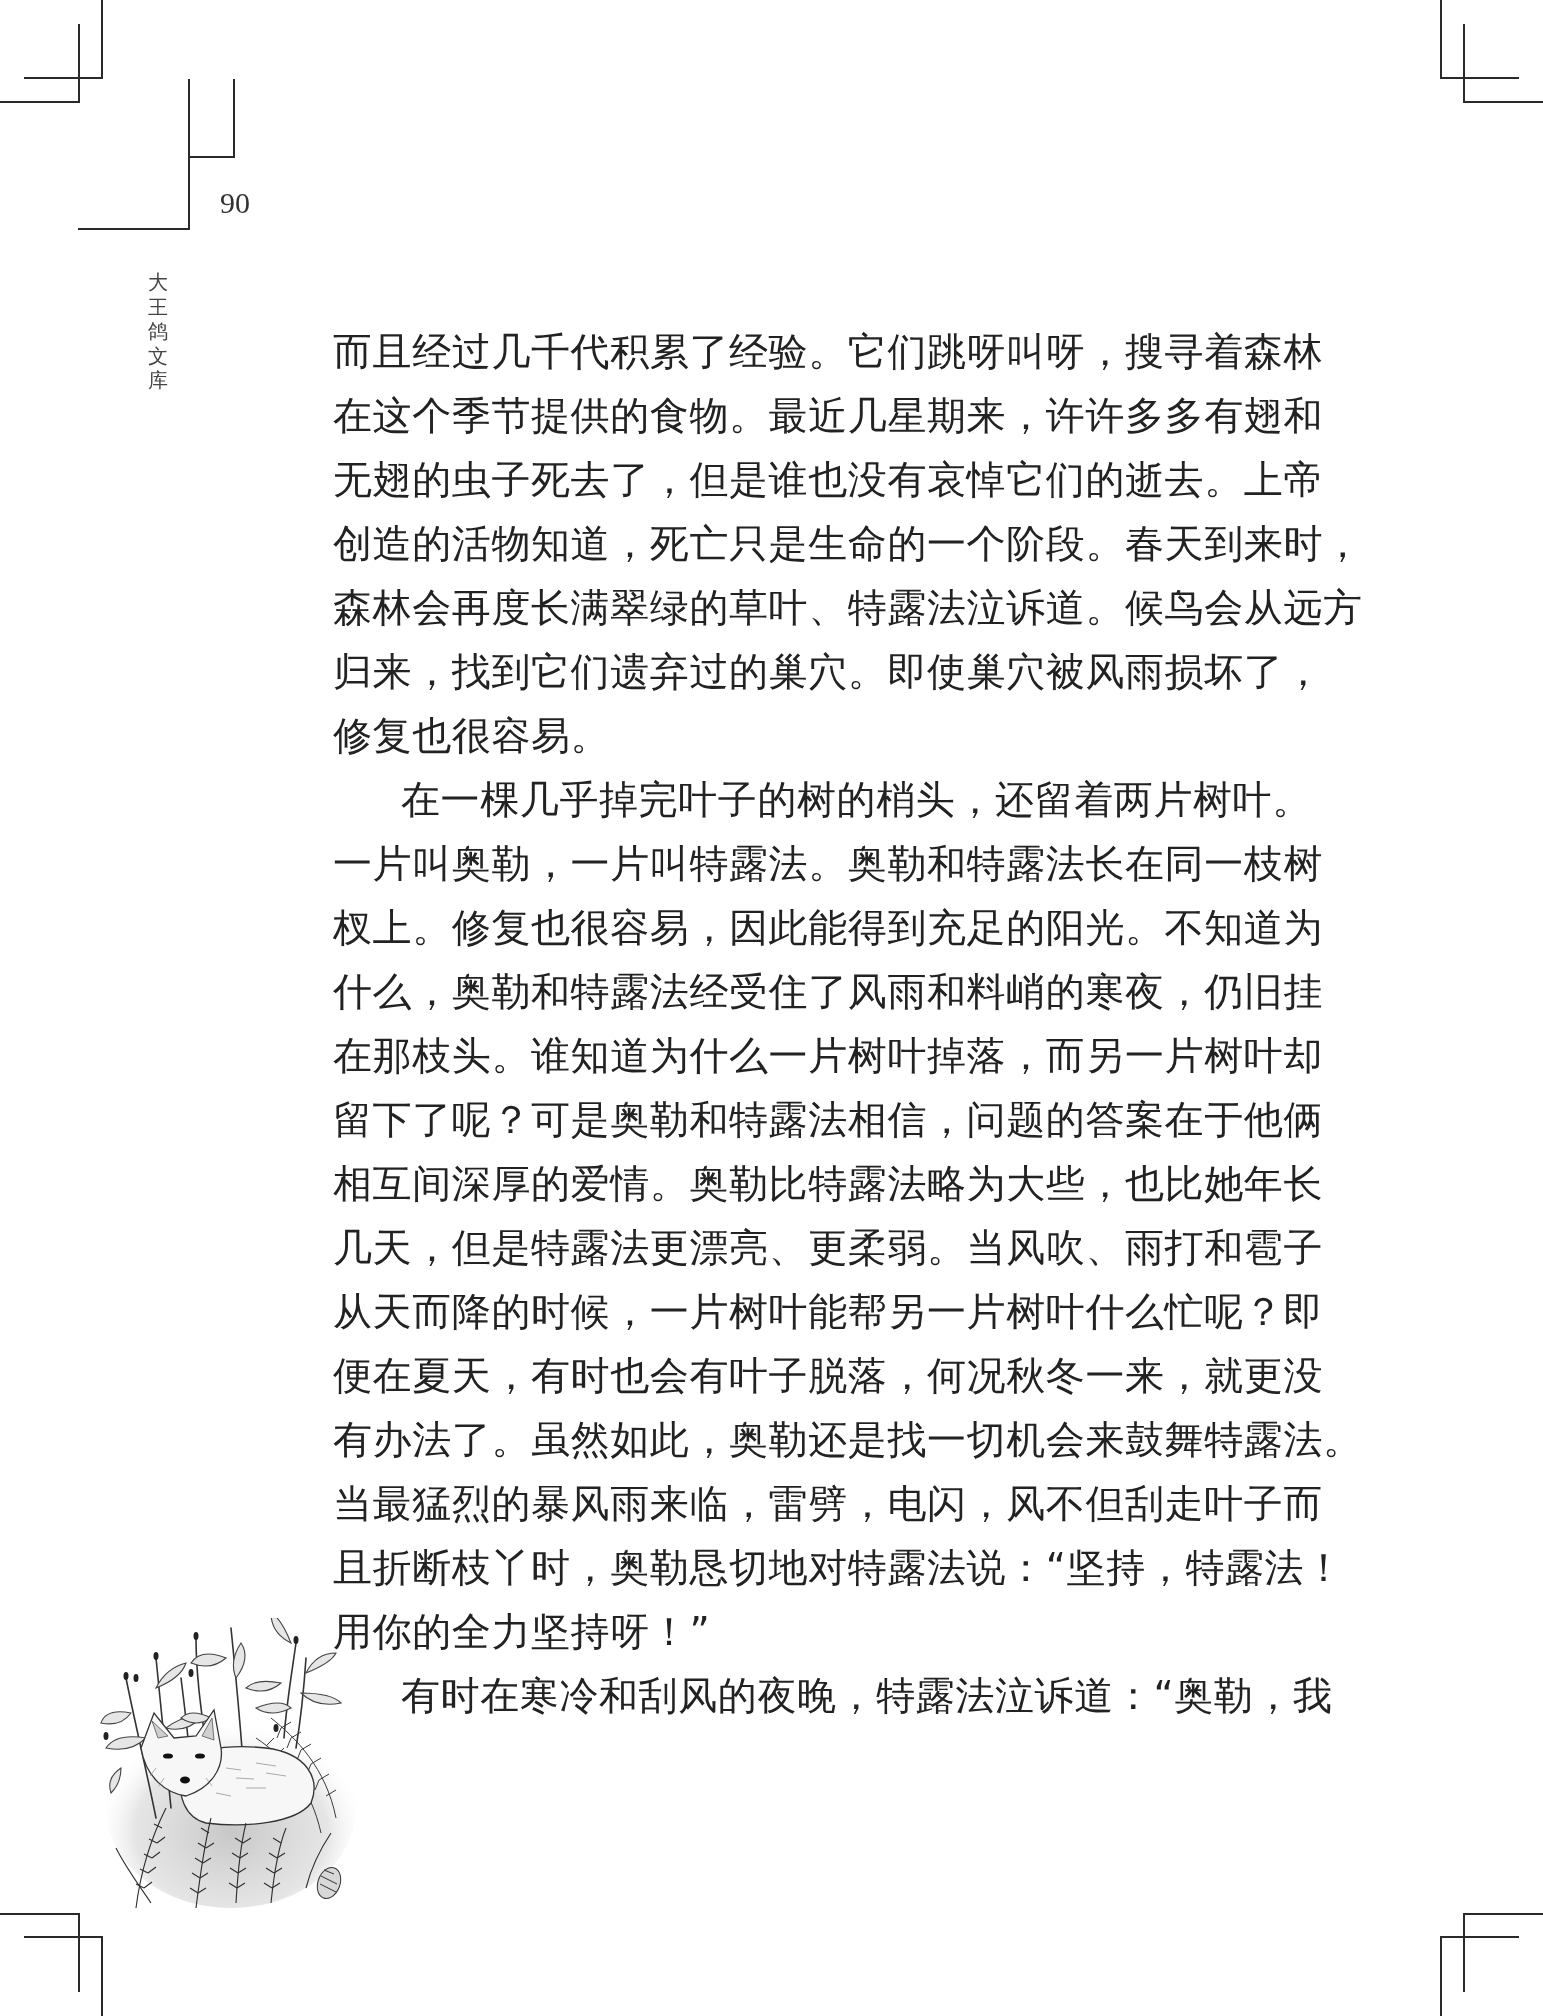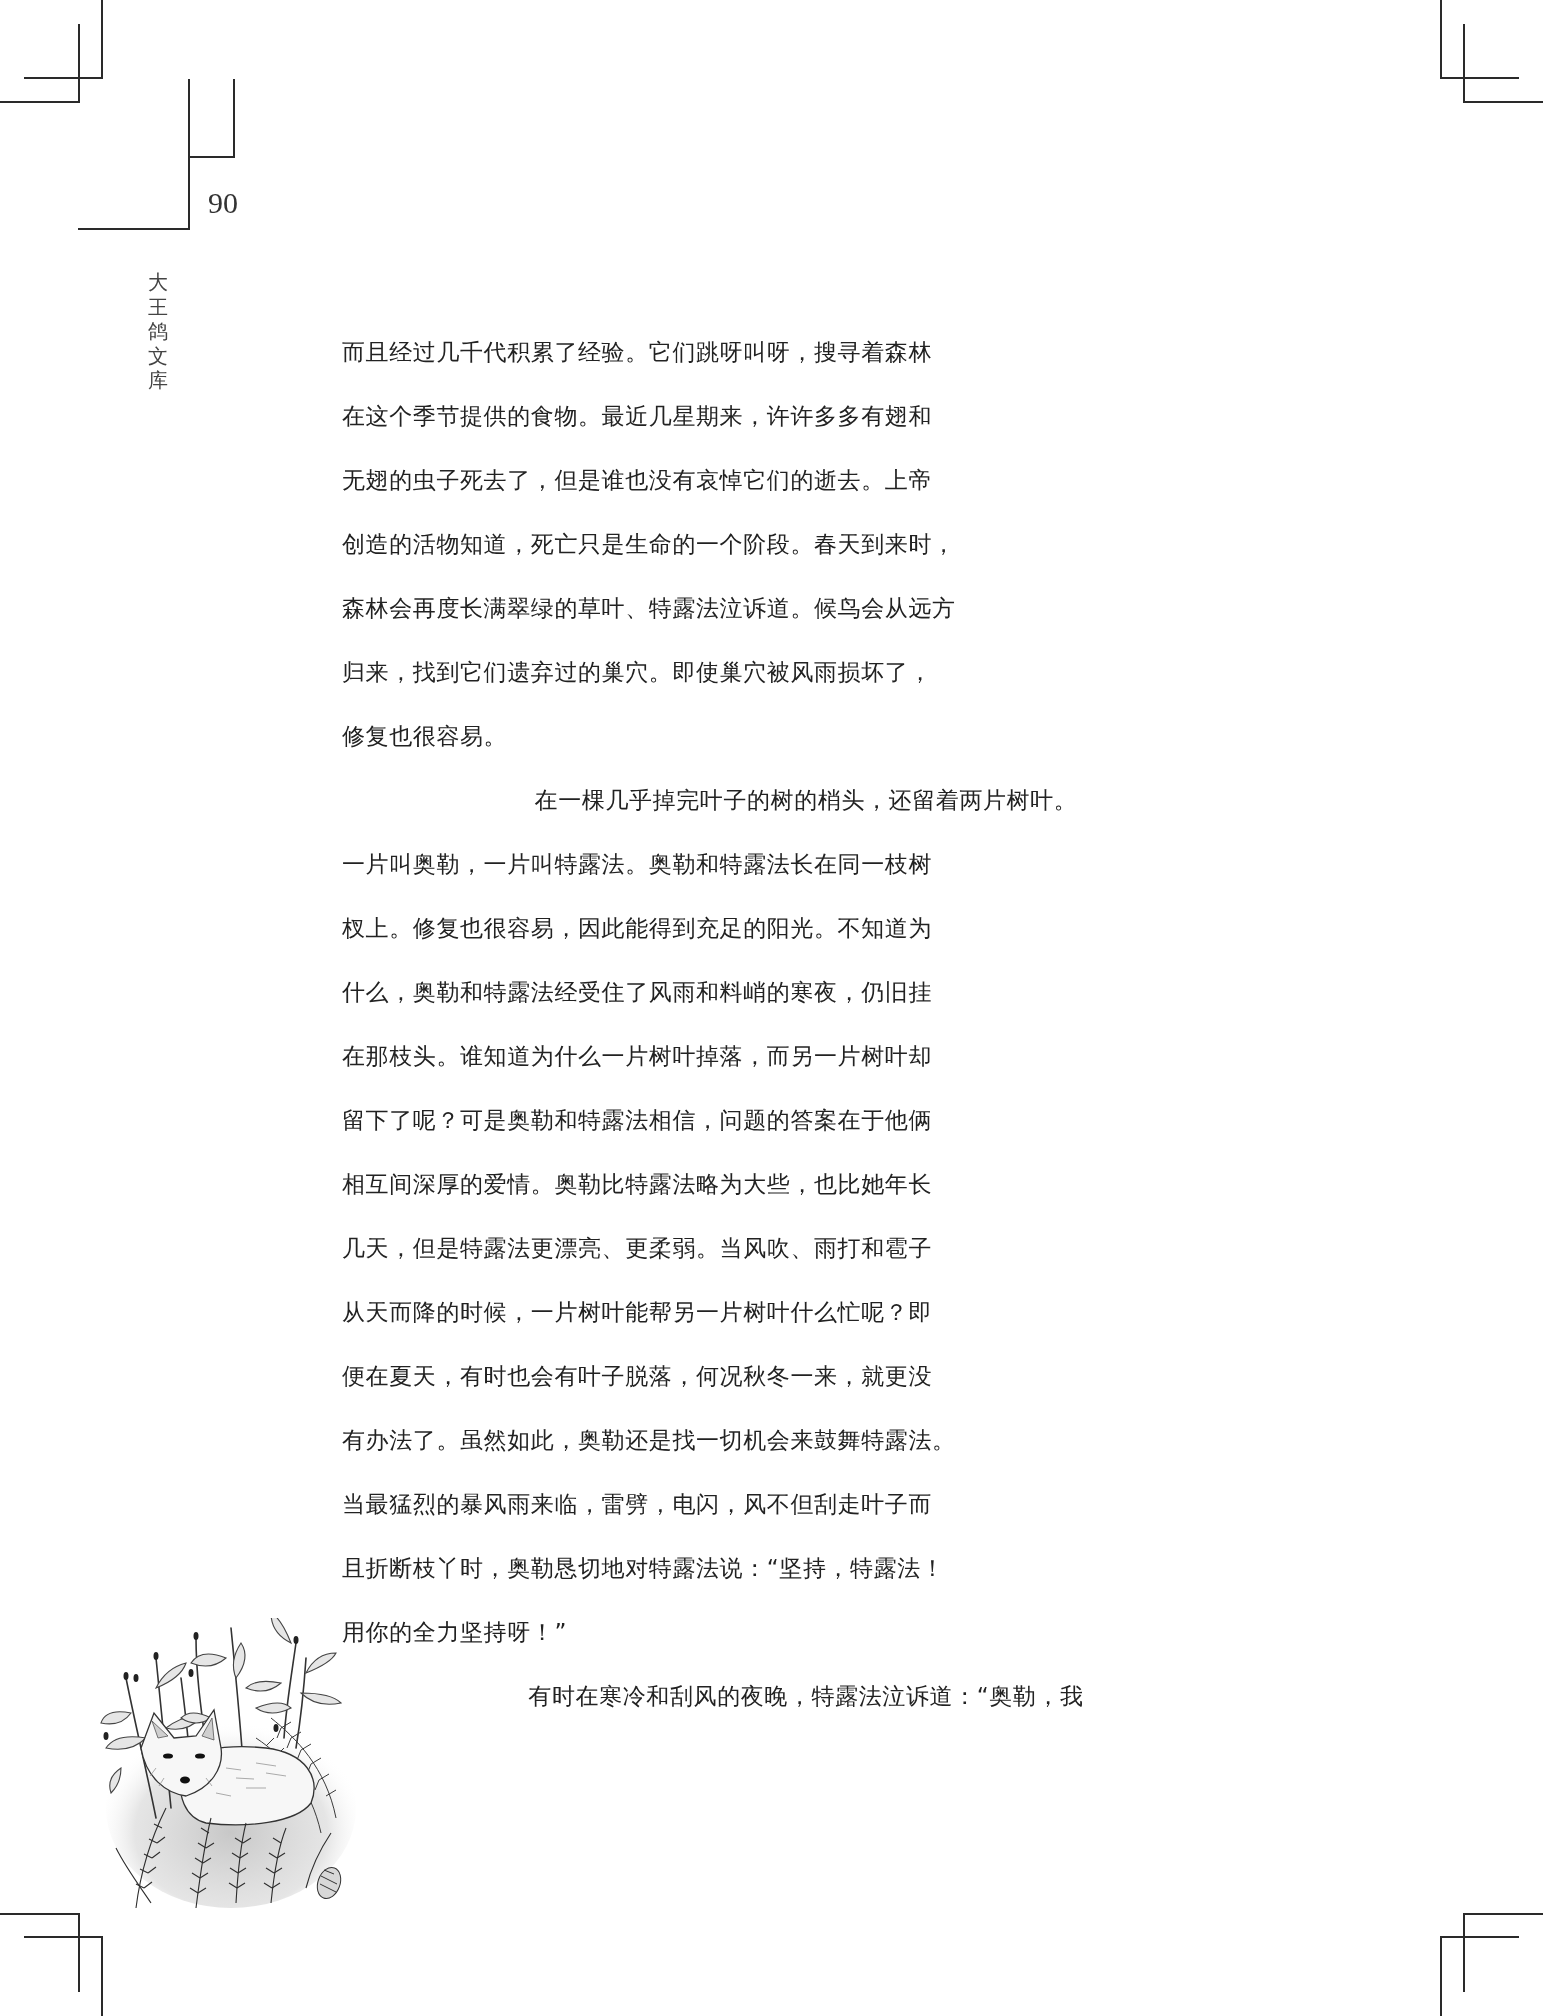--- a/index.html
+++ b/index.html
@@ -17,21 +17,21 @@
     }
     .mark {
       position: absolute;
       background: #2a2a2a;
     }
     .h { height: 2px; }
     .v { width: 2px; }
 
     .page-number {
       position: absolute;
-      left: 208px;
+      left: 220px;
       top: 186px;
       font-family: "Liberation Serif", "DejaVu Serif", serif;
       font-size: 30px;
       color: #333333;
       letter-spacing: 0px;
       line-height: 34px;
     }
     .series-label {
       position: absolute;
       left: 146px;
@@ -42,24 +42,24 @@
       color: #444444;
       text-align: center;
       word-break: break-all;
     }
     .series-label span {
       display: block;
     }
 
     .body-text {
       position: absolute;
-      left: 342px;
+      left: 333px;
       top: 320px;
       width: 860px;
-      font-size: 23px;
+      font-size: 39px;
       line-height: 64px;
       color: #222222;
       letter-spacing: 0.6px;
     }
     .line {
       display: block;
       white-space: nowrap;
       height: 64px;
     }
     .line.indent {

